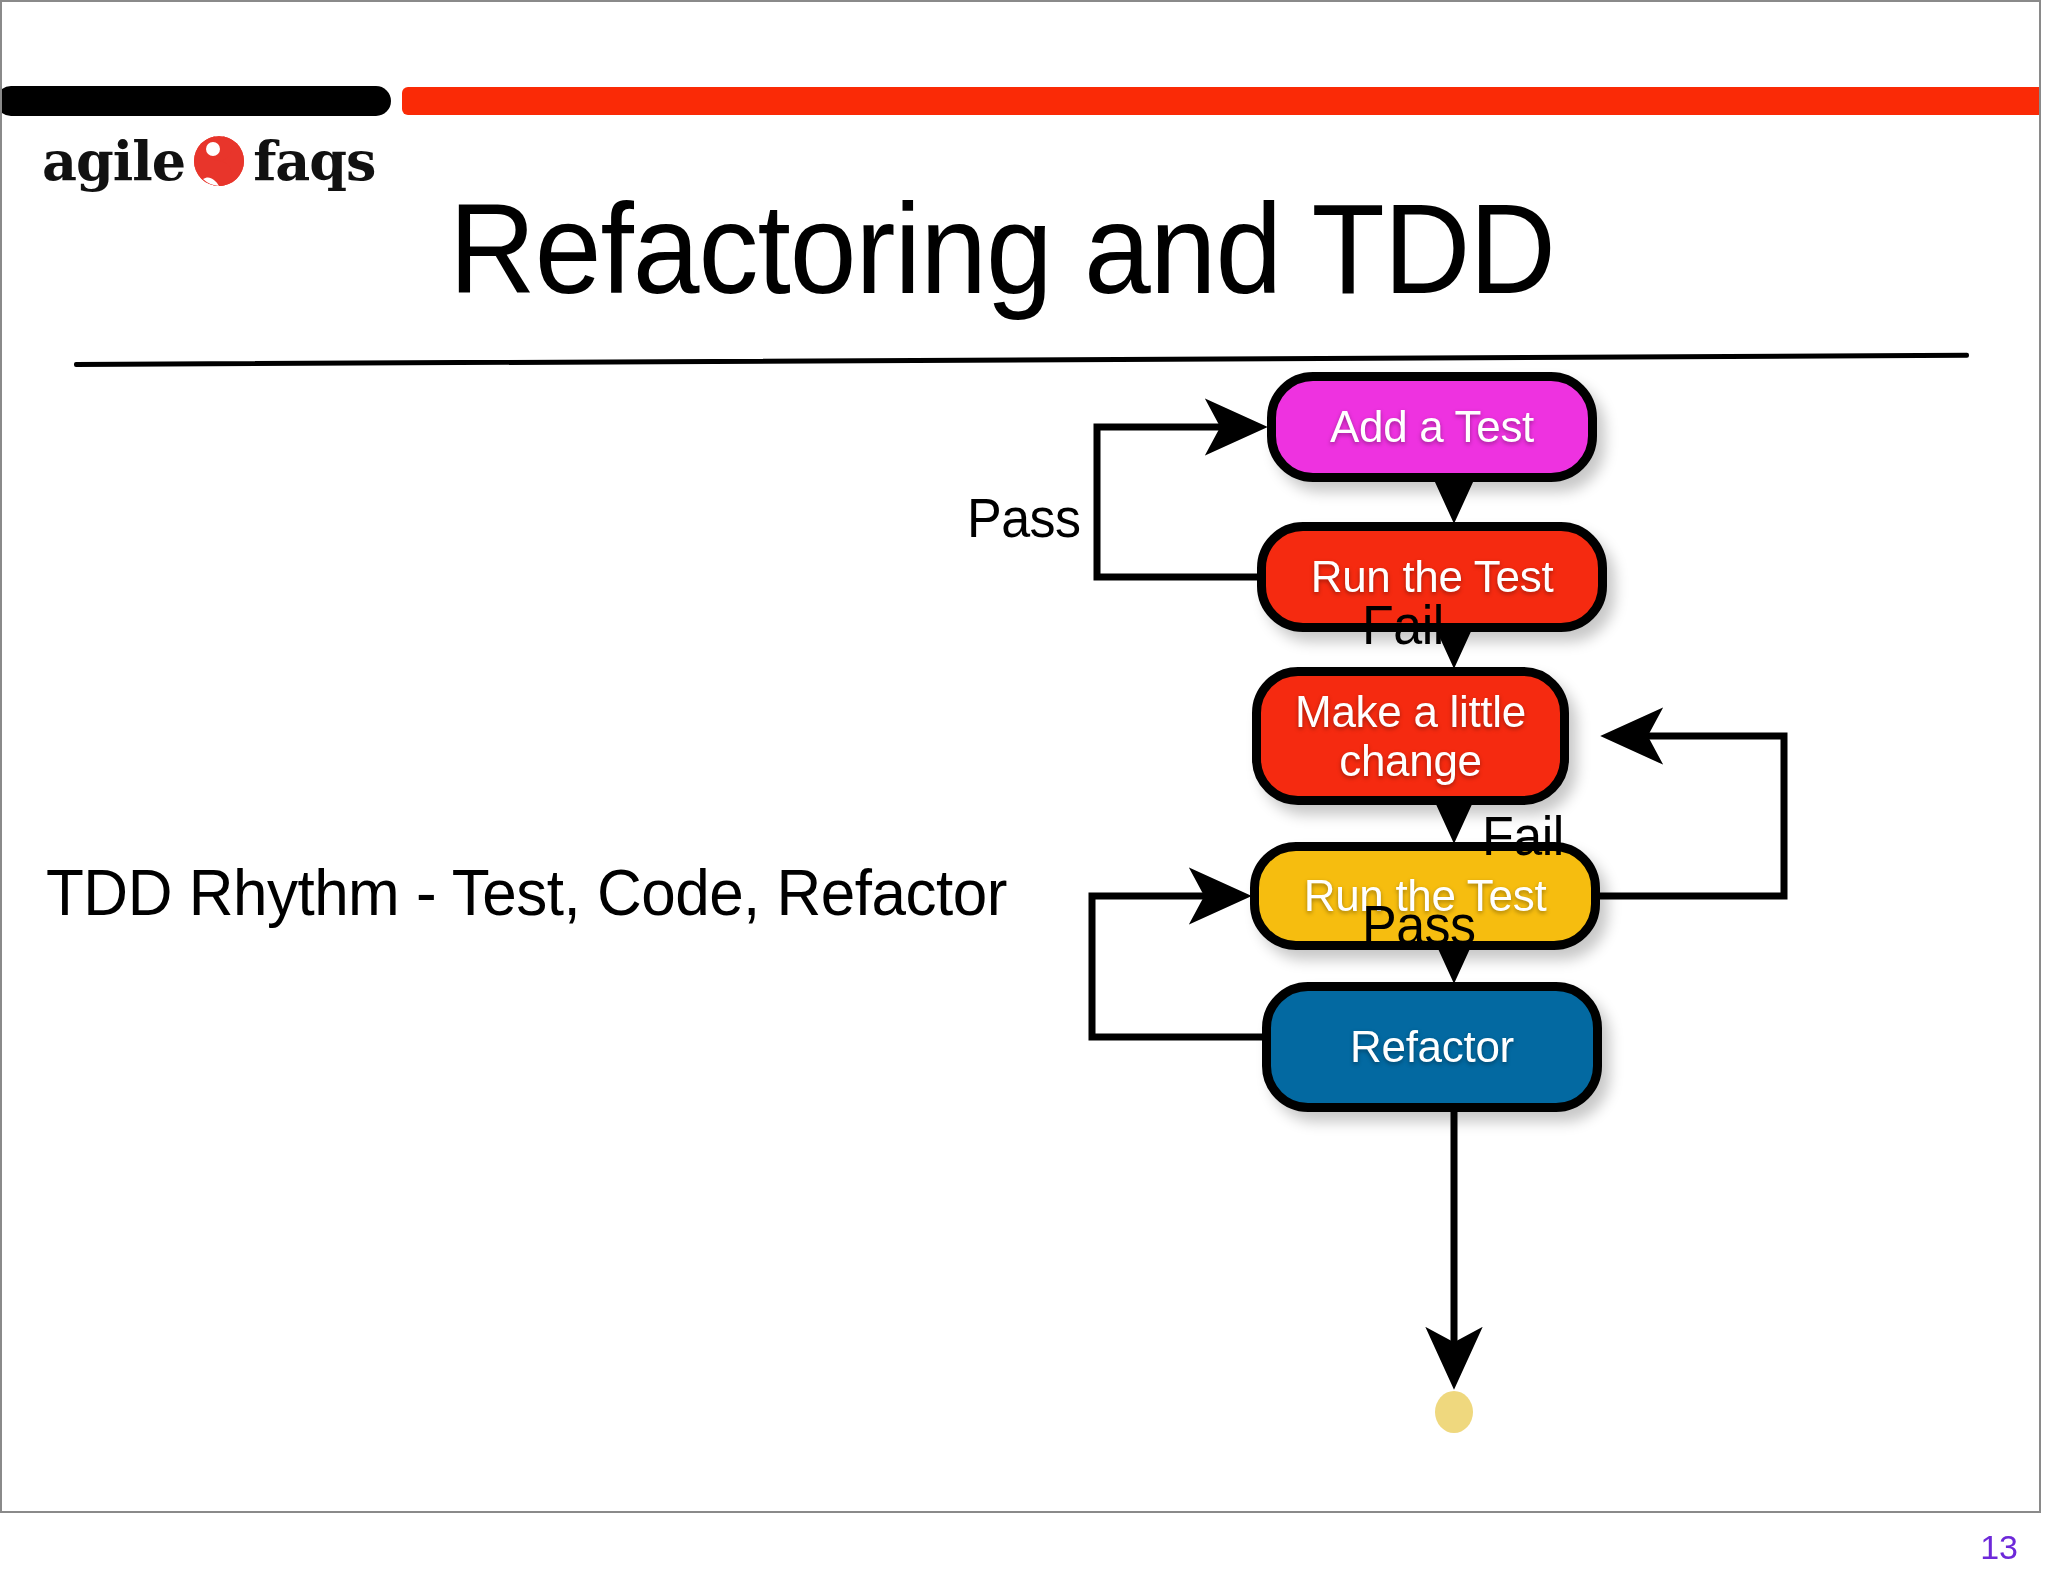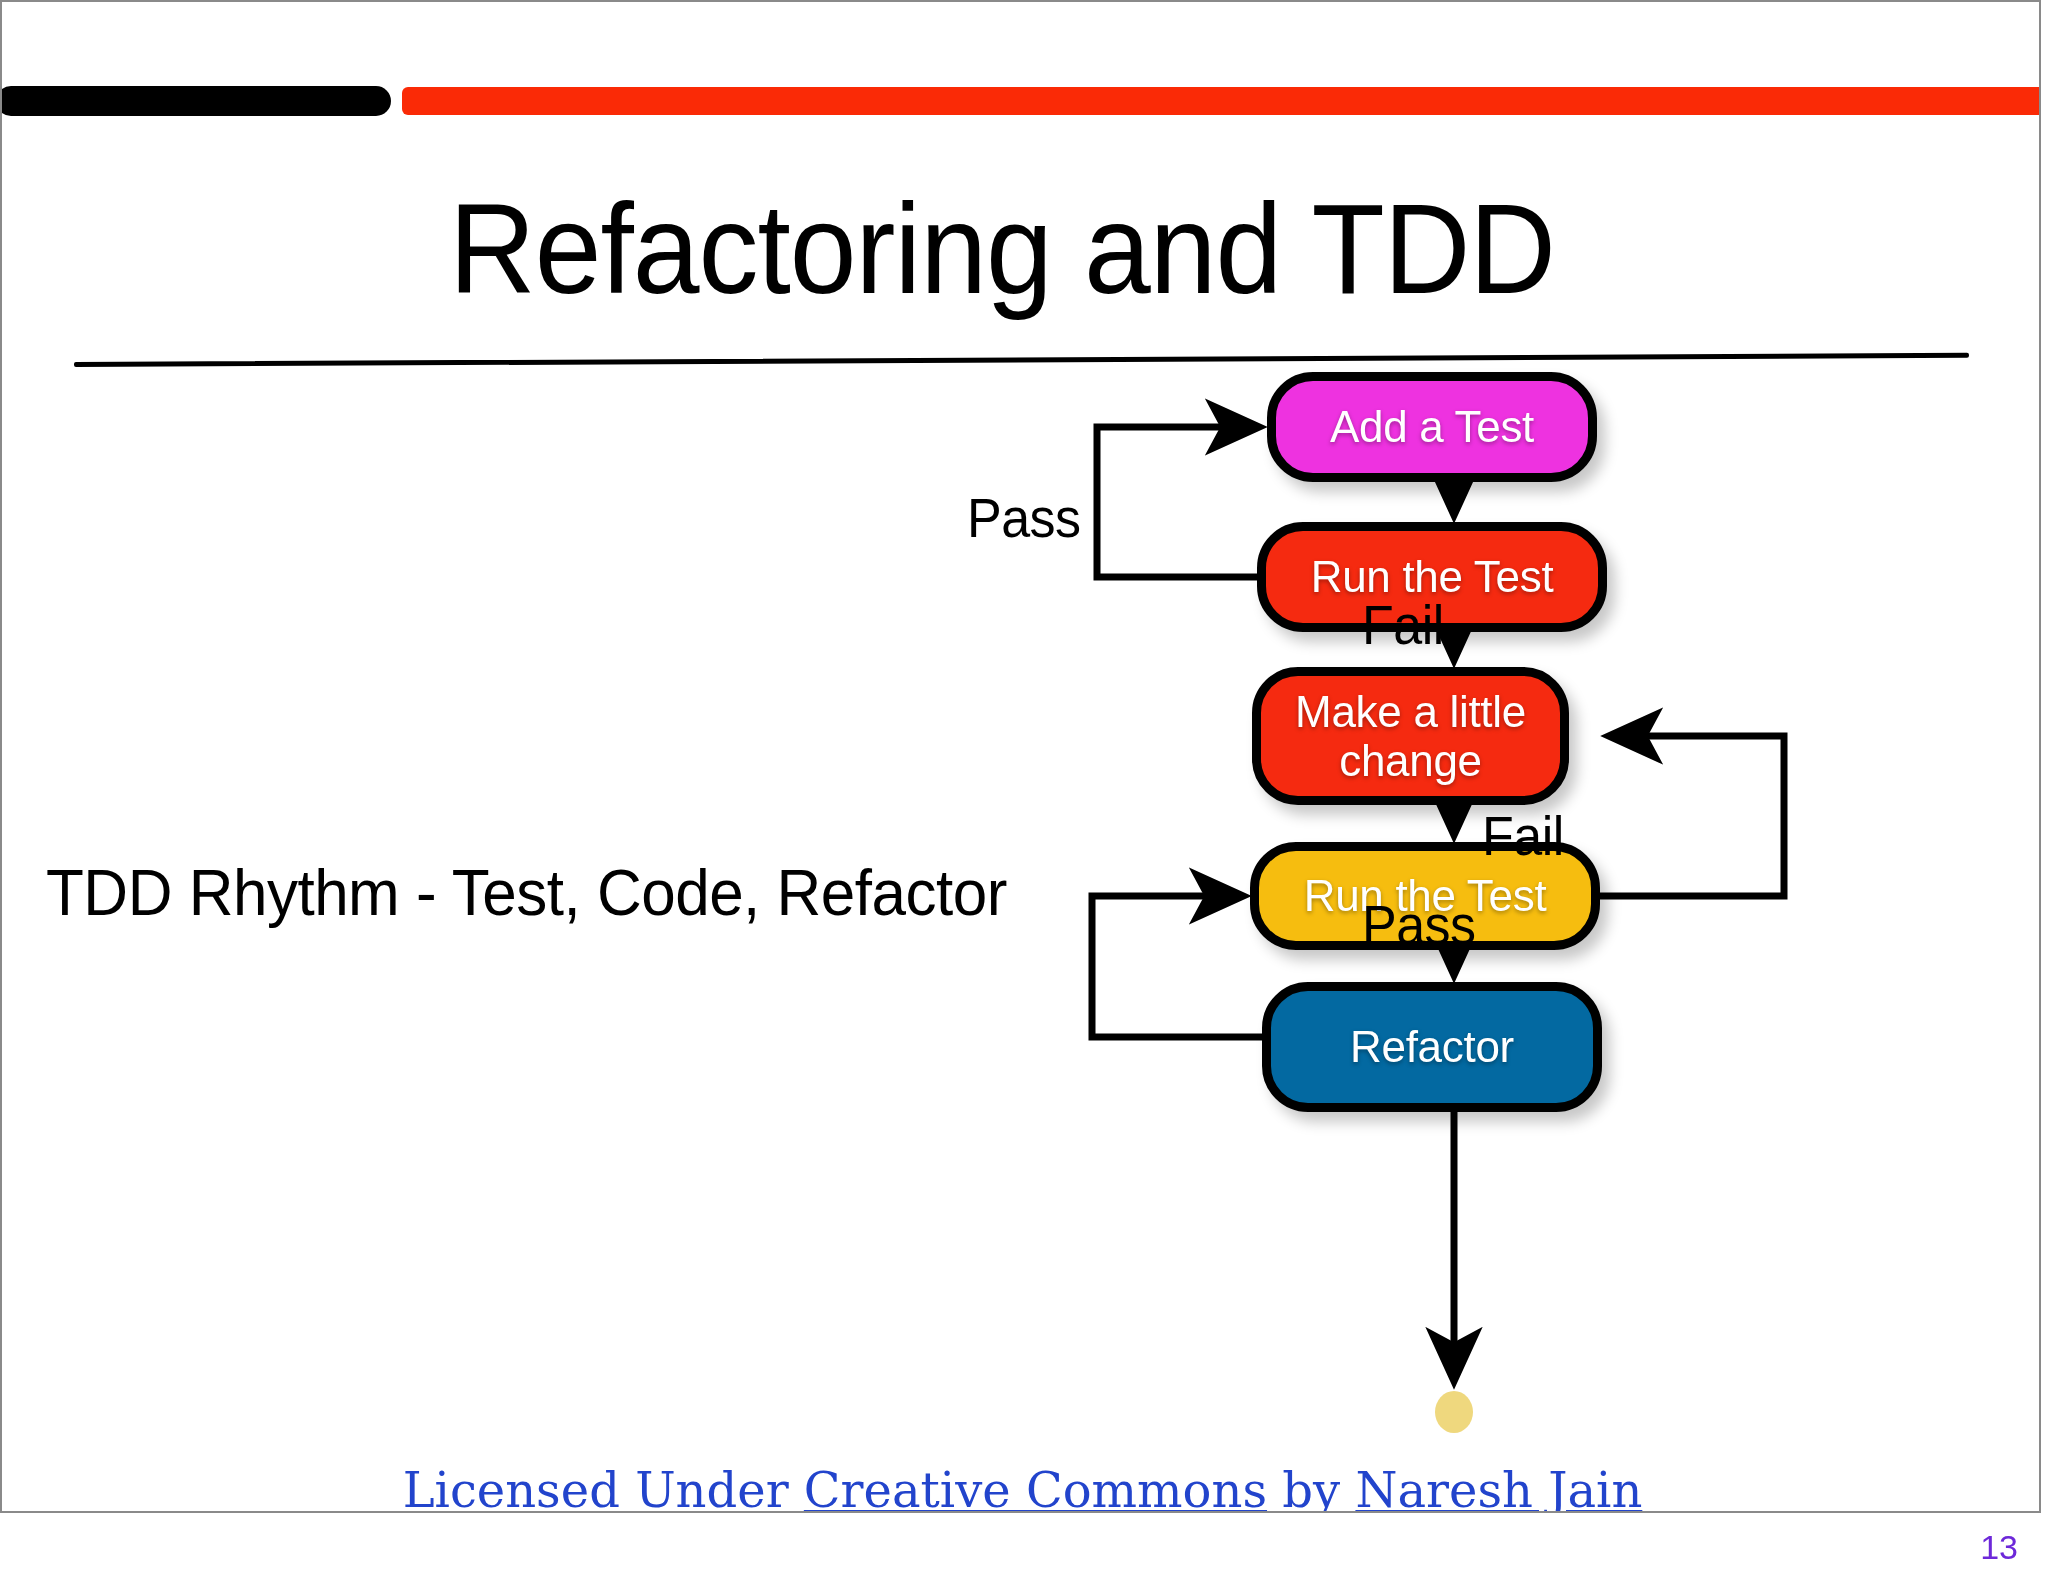--- a/index.html
+++ b/index.html
@@ -61,20 +61,33 @@
           font-size:34px;color:#6d28d9;}
 </style>
 </head>
 <body>
 
 <div id="slide">
 
   <div class="bar-black"></div>
   <div class="bar-red"></div>
 
+  <div id="logo">
+    <span>agile</span>
+    <span class="mark">
+      <svg width="52" height="52" viewBox="0 0 52 52">
+        <circle cx="26" cy="26" r="25" fill="#E8352B"></circle>
+        <path d="M26 1 A25 25 0 0 1 26 51 A12.5 12.5 0 0 1 26 26 A12.5 12.5 0 0 0 26 1 Z" fill="#E8352B"></path>
+        <path d="M26 1 A25 25 0 0 0 26 51 A12.5 12.5 0 0 0 26 26 A12.5 12.5 0 0 1 26 1 Z" fill="#E8352B"></path>
+        <circle cx="20" cy="14" r="7" fill="#ffffff"></circle>
+        <path d="M26 51 A25 25 0 0 1 10 44 C16 40 22 44 26 51 Z" fill="#ffffff"></path>
+      </svg>
+    </span>
+    <span>faqs</span>
+  </div>
 
   <div id="title">Refactoring and TDD</div>
   <div id="rule"></div>
 
   <div id="lead">TDD Rhythm - Test, Code, Refactor</div>
 
   <div id="flow">
     <svg width="830" height="1070" viewBox="0 0 830 1070">
       <defs>
         <marker id="arw" markerWidth="9" markerHeight="9" refX="7.6" refY="4.5" orient="auto" markerUnits="strokeWidth">
@@ -113,19 +126,16 @@
     <div class="node" id="n-make">Make a little change</div>
     <div class="node" id="n-run2">Run the Test</div>
     <div class="node" id="n-ref">Refactor</div>
 
     <div class="edge-label" id="lbl-pass1">Pass</div>
     <div class="edge-label" id="lbl-fail1">Fail</div>
     <div class="edge-label" id="lbl-fail2">Fail</div>
     <div class="edge-label" id="lbl-pass2">Pass</div>
   </div>
 
-  <div id="footer">
-    <span>Licensed Under </span><a href="#">Creative Commons</a><span> by </span><a href="#">Naresh Jain</a>
-  </div>
 
 </div>
 
 <div id="pageno">13</div>
 
 </body></html>

